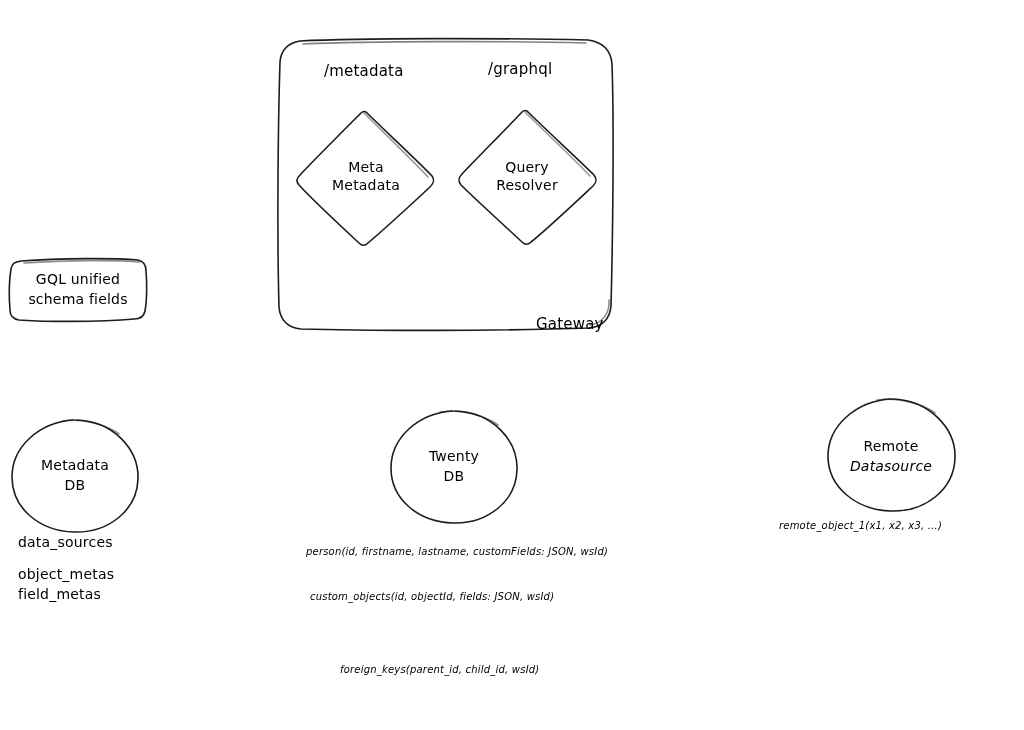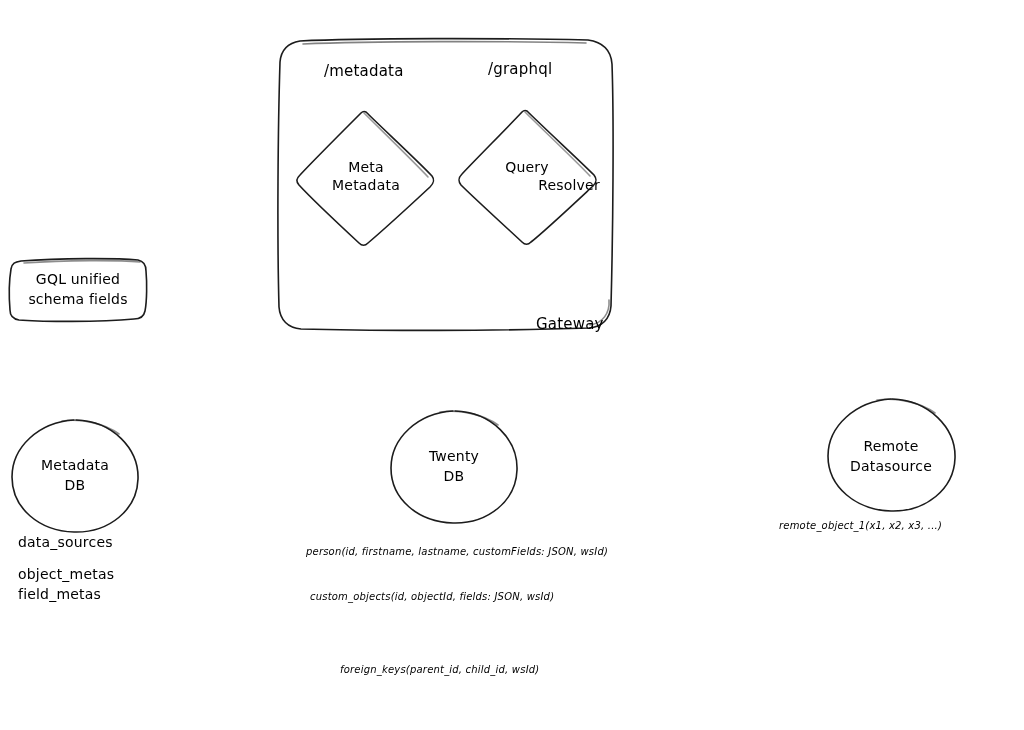--- a/index.html
+++ b/index.html
@@ -99,35 +99,35 @@
 </svg>
 
 <div class="label t15 left" style="left:324px; top:62px;">/metadata</div>
 
 <div class="label t15 left" style="left:488px; top:60px;">/graphql</div>
 
 <div class="label t14 centered multiline" style="left:366px; top:167px;">Meta</div>
 <div class="label t14 centered multiline" style="left:366px; top:185px;">Metadata</div>
 
 <div class="label t14 centered multiline" style="left:527px; top:167px;">Query</div>
-<div class="label t14 centered multiline" style="left:527px; top:185px;margin-left:42px;">Resolver</div>
+<div class="label t14 centered multiline" style="left:527px; top:185px;">Resolver</div>
 
 <div class="label t15 left" style="left:536px; top:303px;margin-top:12px;">Gateway</div>
 
 <div class="label t14 centered" style="left:78px; top:280px;">GQL unified</div>
 <div class="label t14 centered" style="left:78px; top:300px;">schema fields</div>
 
 <div class="label t14 centered" style="left:75px; top:466px;">Metadata</div>
 <div class="label t14 centered" style="left:75px; top:486px;">DB</div>
 
 <div class="label t14 centered" style="left:454px; top:457px;">Twenty</div>
 <div class="label t14 centered" style="left:454px; top:477px;">DB</div>
 
 <div class="label t14 centered" style="left:891px; top:447px;">Remote</div>
-<div class="label t14 centered" style="left:891px; top:467px;">Datasource</div>
+<div class="label t14 centered" style="left:891px; top:467px;font-style:italic;">Datasource</div>
 
 <div class="label t14 left" style="left:18px; top:534px;">data_sources</div>
 <div class="label t14 left" style="left:18px; top:566px;">object_metas</div>
 <div class="label t14 left" style="left:18px; top:586px;">field_metas</div>
 
 <div class="label t13 left" style="left:306px; top:546px;">person(id, firstname, lastname, customFields: JSON, wsId)</div>
 <div class="label t13 left" style="left:310px; top:591px;">custom_objects(id, objectId, fields: JSON, wsId)</div>
 
 <div class="label t13 left" style="left:779px; top:520px;">remote_object_1(x1, x2, x3, ...)</div>
 

